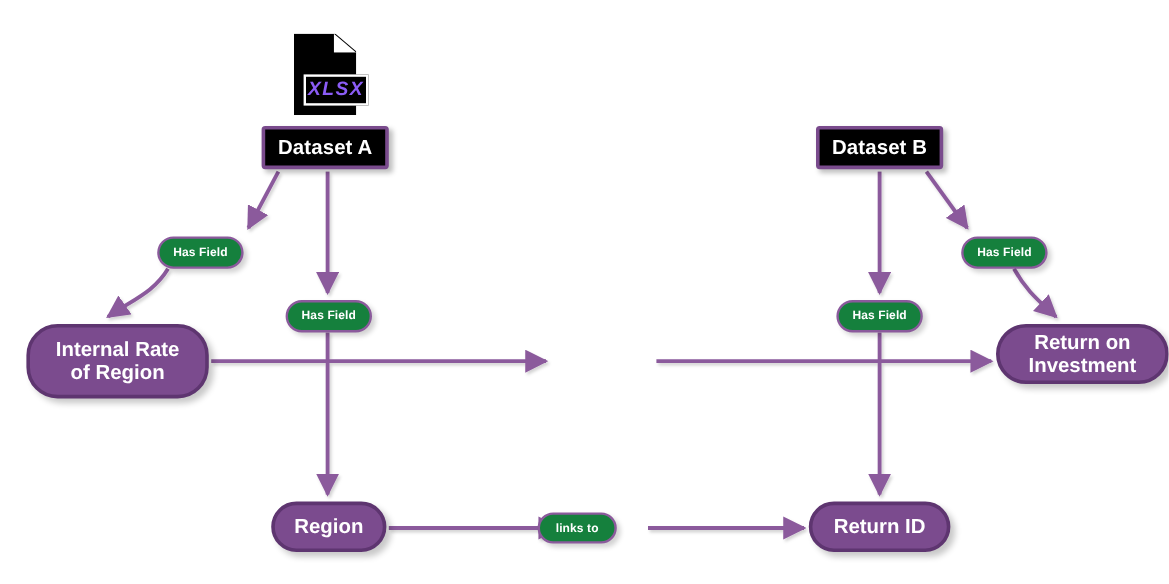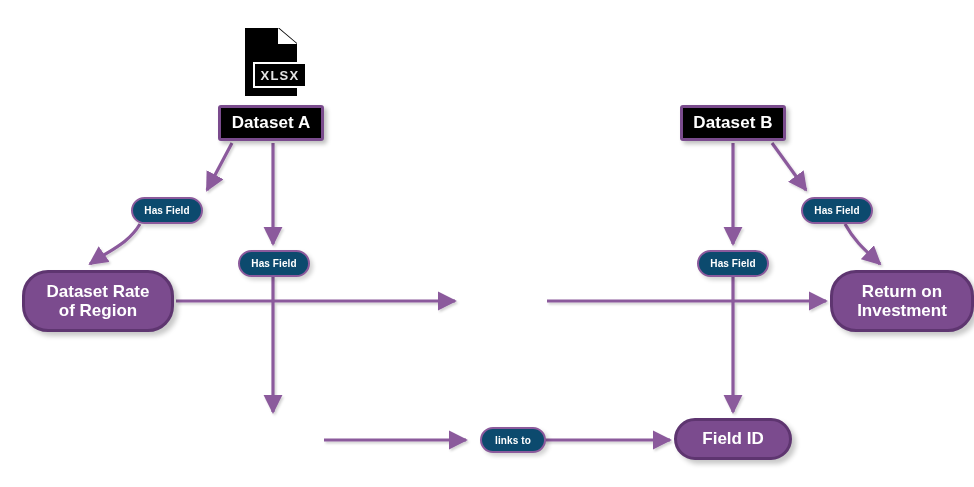--- a/index.html
+++ b/index.html
@@ -57,25 +57,26 @@
     width: 54px;
     height: 26px;
     background: #000000;
     border: 2px solid #ffffff;
     box-sizing: border-box;
     display: flex;
     align-items: center;
     justify-content: center;
   }
   .file-icon .ext-label {
-    color: #e5e5e5;
-    font-size: 13px;
+    color: #8b5cf6;
+    font-size: 16px;
     font-weight: bold;
     letter-spacing: 1.2px;
     line-height: 1;
+    font-style: italic;
   }
 
   
   .node-dataset {
     position: absolute;
     background: #000000;
     border: 3px solid #7a4b8d;
     border-radius: 3px;
     box-sizing: border-box;
     display: flex;
@@ -108,21 +109,21 @@
     color: #ffffff;
     font-size: 17px;
     font-weight: bold;
     line-height: 1.12;
     padding: 0 6px;
   }
 
   
   .edge-label {
     position: absolute;
-    background: #0c4a6e;
+    background: #15803d;
     border: 2px solid #8b5a9c;
     border-radius: 16px;
     box-sizing: border-box;
     display: flex;
     align-items: center;
     justify-content: center;
     box-shadow: 3px 3px 4px rgba(0,0,0,0.18);
   }
   .edge-label .label-text {
     color: #ffffff;
@@ -185,51 +186,54 @@
   <div class="node-dataset" style="left:218px; top:105px; width:106px; height:36px;">
     <span class="node-text">Dataset A</span>
   </div>
 
   <div class="node-dataset" style="left:680px; top:105px; width:106px; height:36px;">
     <span class="node-text">Dataset B</span>
   </div>
 
   <div class="node-field" style="left:22px; top:270px; width:152px; height:62px;">
     <span class="node-text">
-      <span>Dataset Rate</span><br>
+      <span>Internal Rate</span><br>
       <span>of Region</span>
     </span>
   </div>
 
-  <div class="node-field" style="left:830px; top:270px; width:144px; height:62px;">
+  <div class="node-field" style="left:830px; top:270px; width:144px; height:50px;">
     <span class="node-text">
       <span>Return on</span><br>
       <span>Investment</span>
     </span>
   </div>
 
+  <div class="node-field" style="left:226px; top:418px; width:96px; height:42px;">
+    <span class="node-text">Region</span>
+  </div>
 
   <div class="node-field" style="left:674px; top:418px; width:118px; height:42px;">
-    <span class="node-text">Field ID</span>
+    <span class="node-text">Return ID</span>
   </div>
 
   <div class="edge-label" style="left:131px; top:197px; width:72px; height:27px;">
     <span class="label-text">Has Field</span>
   </div>
 
   <div class="edge-label" style="left:238px; top:250px; width:72px; height:27px;">
     <span class="label-text">Has Field</span>
   </div>
 
   <div class="edge-label" style="left:697px; top:250px; width:72px; height:27px;">
     <span class="label-text">Has Field</span>
   </div>
 
   <div class="edge-label" style="left:801px; top:197px; width:72px; height:27px;">
     <span class="label-text">Has Field</span>
   </div>
 
 
-  <div class="edge-label" style="left:480px; top:427px; width:66px; height:26px;">
+  <div class="edge-label" style="left:448px; top:427px; width:66px; height:26px;">
     <span class="label-text">links to</span>
   </div>
 
 </div>
 
 </body></html>

